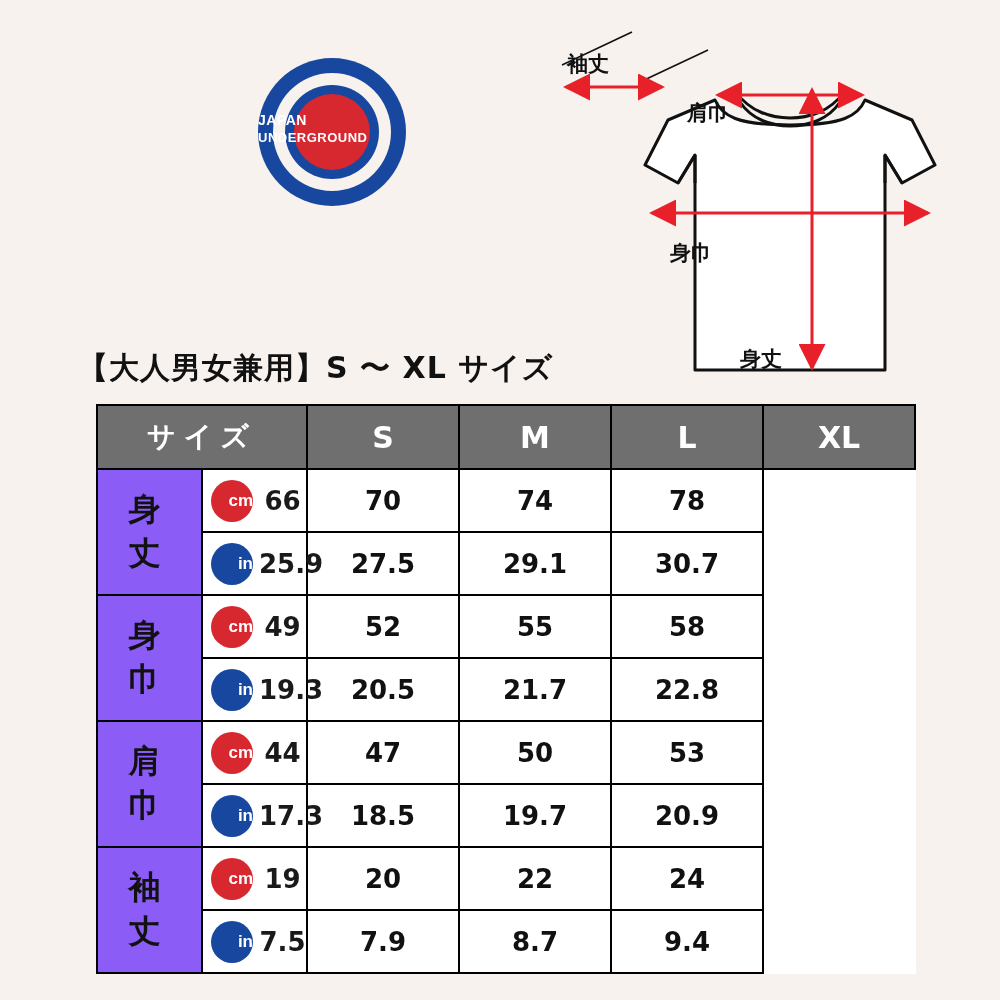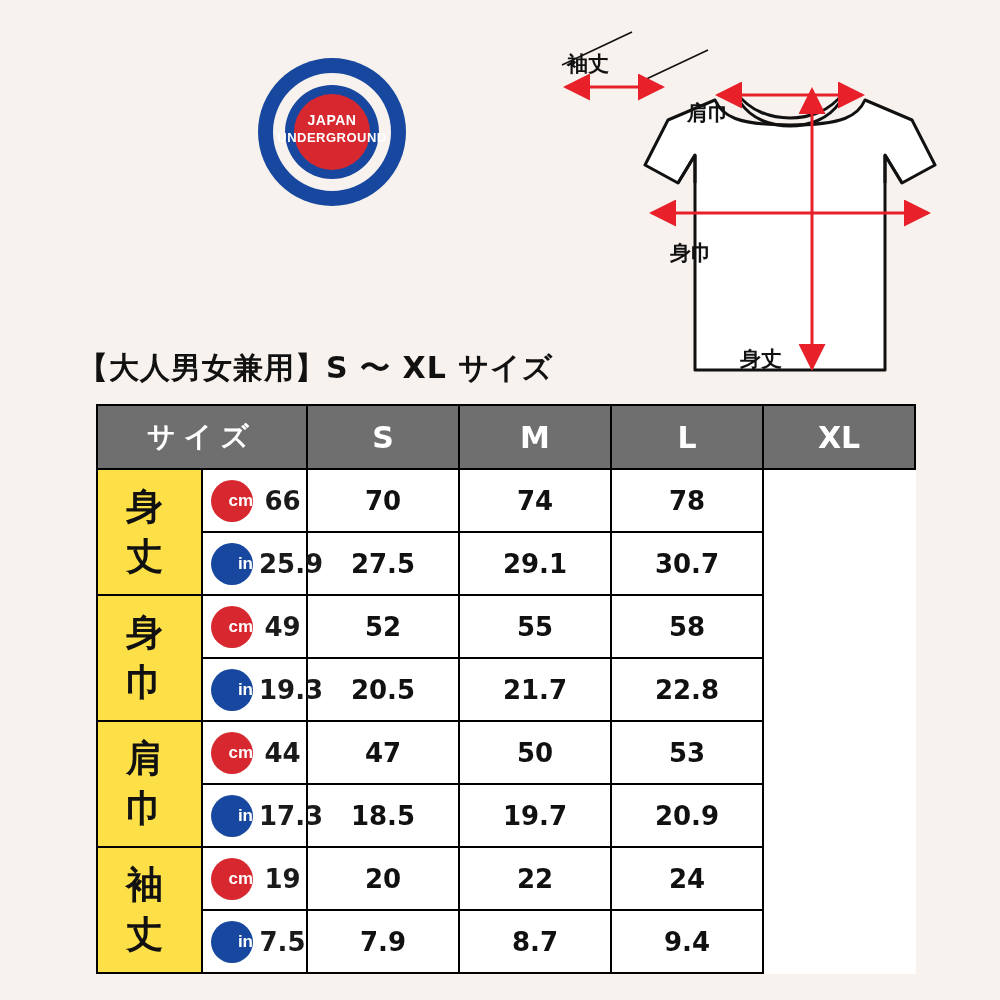--- a/index.html
+++ b/index.html
@@ -49,21 +49,21 @@
     position: absolute;
     left: 36px; top: 36px;
     width: 76px; height: 76px;
     border-radius: 50%;
     background: #d7282f;
   }
   .logo-text {
     position: absolute;
     left: 0; top: 53px;
     width: 148px;
-    text-align: center;
+    text-align: left;
     color: #ffffff;
     font-family: "Liberation Sans", sans-serif;
     font-weight: bold;
     font-size: 14px;
     line-height: 18px;
     letter-spacing: 0.5px;
   }
   .logo-text div:nth-child(1) { font-size: 14px; }
   .logo-text div:nth-child(2) { font-size: 13px; }
 
@@ -142,24 +142,24 @@
     font-size: 28px;
     letter-spacing: 8px;
   }
   .th-col {
     width: 150px;
     font-size: 30px;
   }
   .row-label {
     font-family: "DejaVu Sans", sans-serif;
     font-weight: bold;
-    font-size: 37px;
+    font-size: 32px;
     letter-spacing: 10px;
     color: #111;
-    background: #fde047;
+    background: #8b5cf6;
   }
   .unit-cell {
     position: relative;
     font-family: "DejaVu Sans", sans-serif;
     font-weight: bold;
     font-size: 26px;
     height: 61px;
     padding-left: 56px !important;
     text-align: center;
   }

